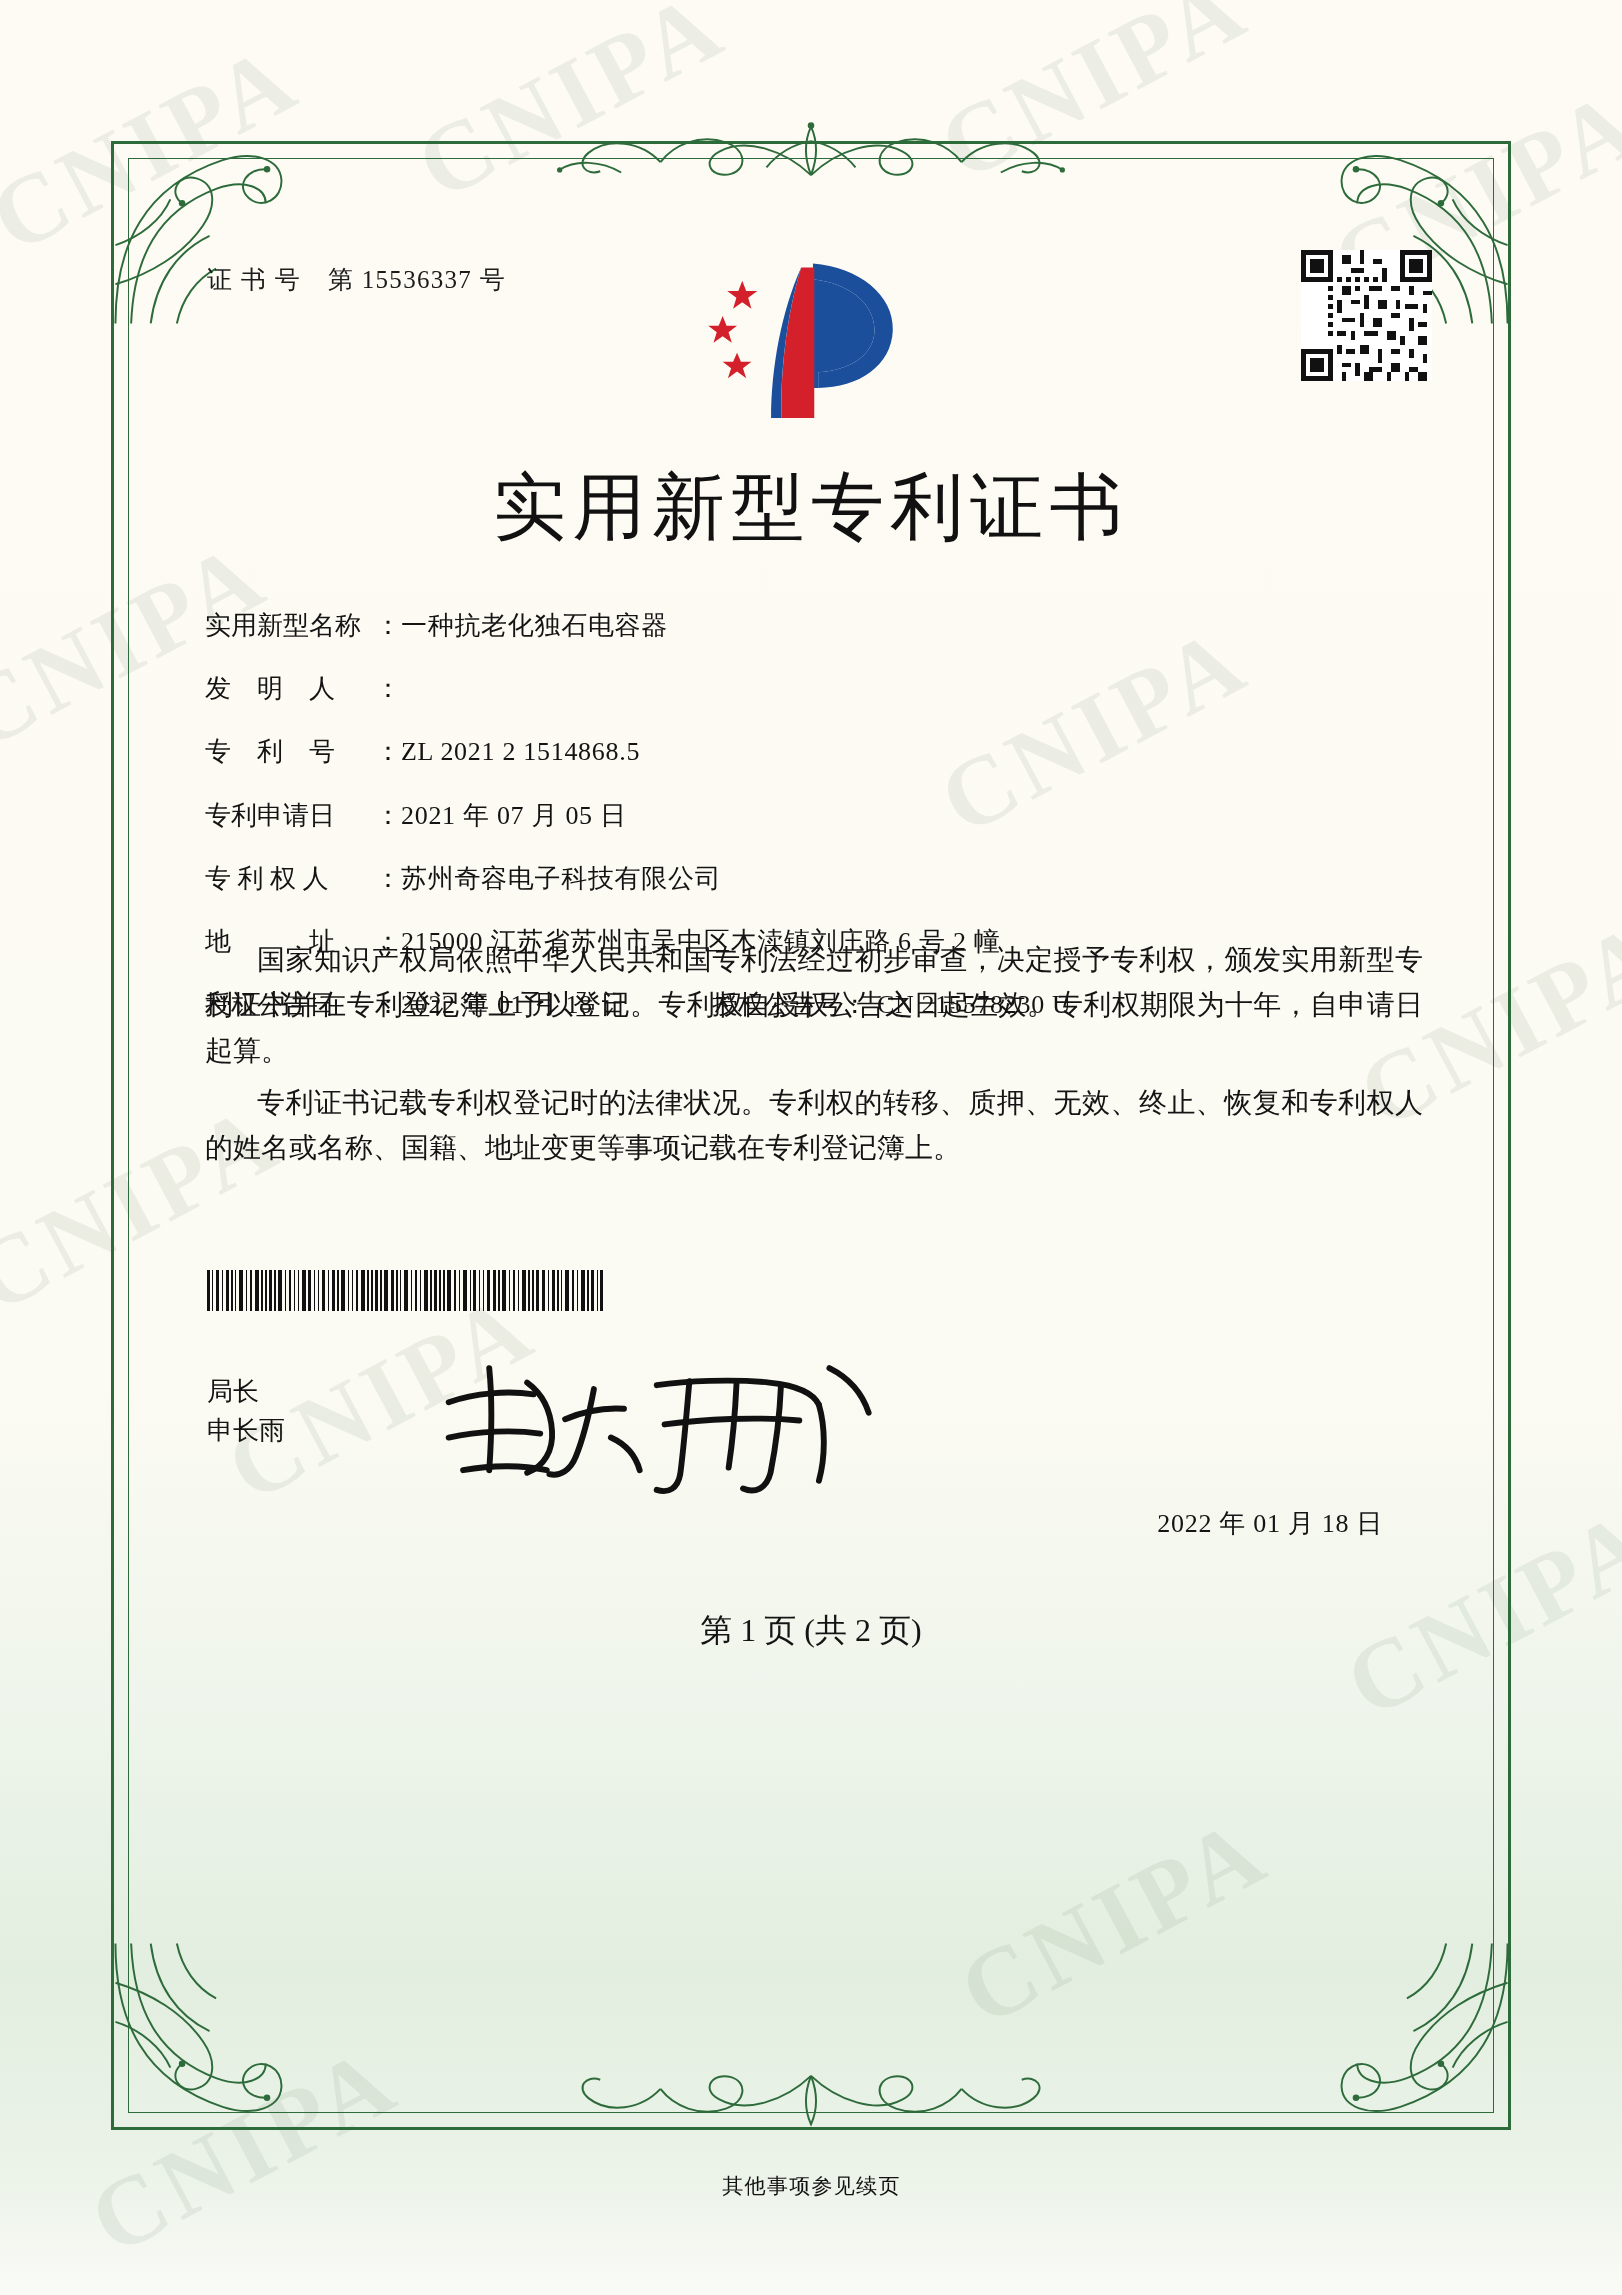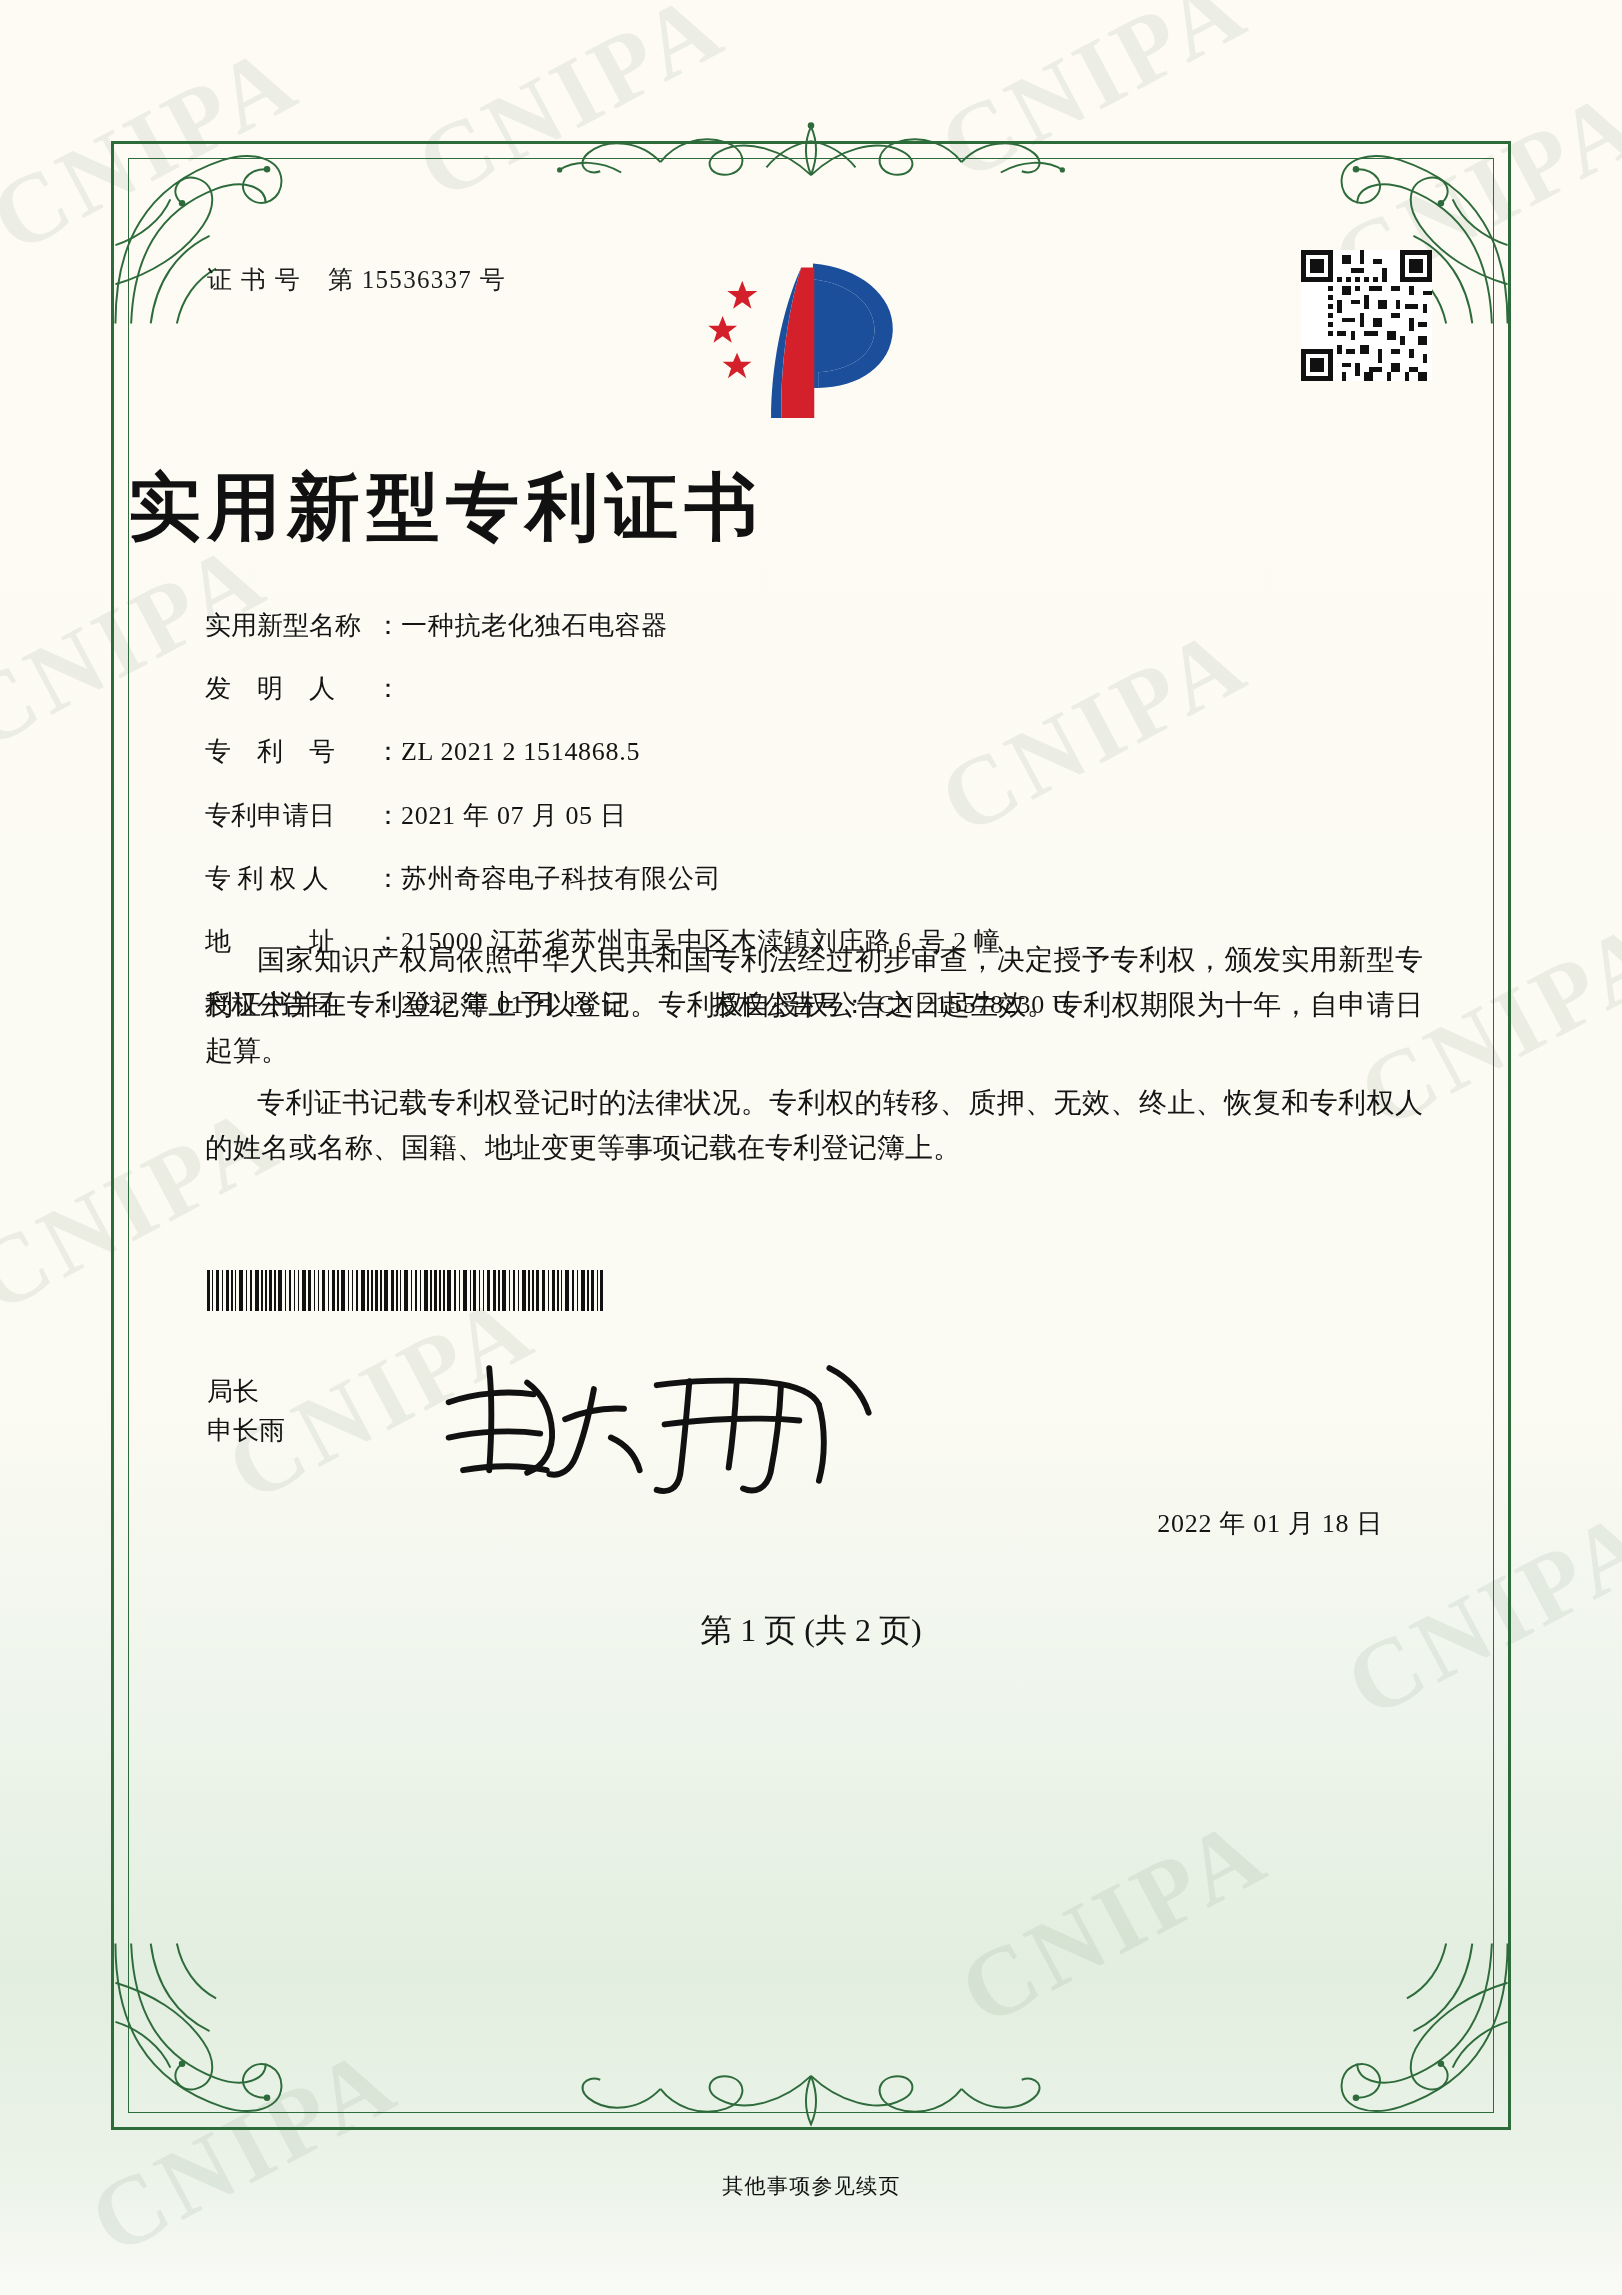--- a/index.html
+++ b/index.html
@@ -114,23 +114,23 @@
     transform: translateX(-50%);
     width: 216px;
     height: 177px;
   }
 
   .title {
     position: absolute;
     left: 0;
     right: 0;
     top: 301px;
-    text-align: left;
+    text-align: center;
     font-size: 73px;
-    font-weight: 700;
+    font-weight: 400;
     letter-spacing: 6.5px;
     color: #111;
     font-family: "DejaVu Serif", "Liberation Serif", serif;
   }
 
   .fields {
     position: absolute;
     left: 77px;
     right: 72px;
     top: 452px;

